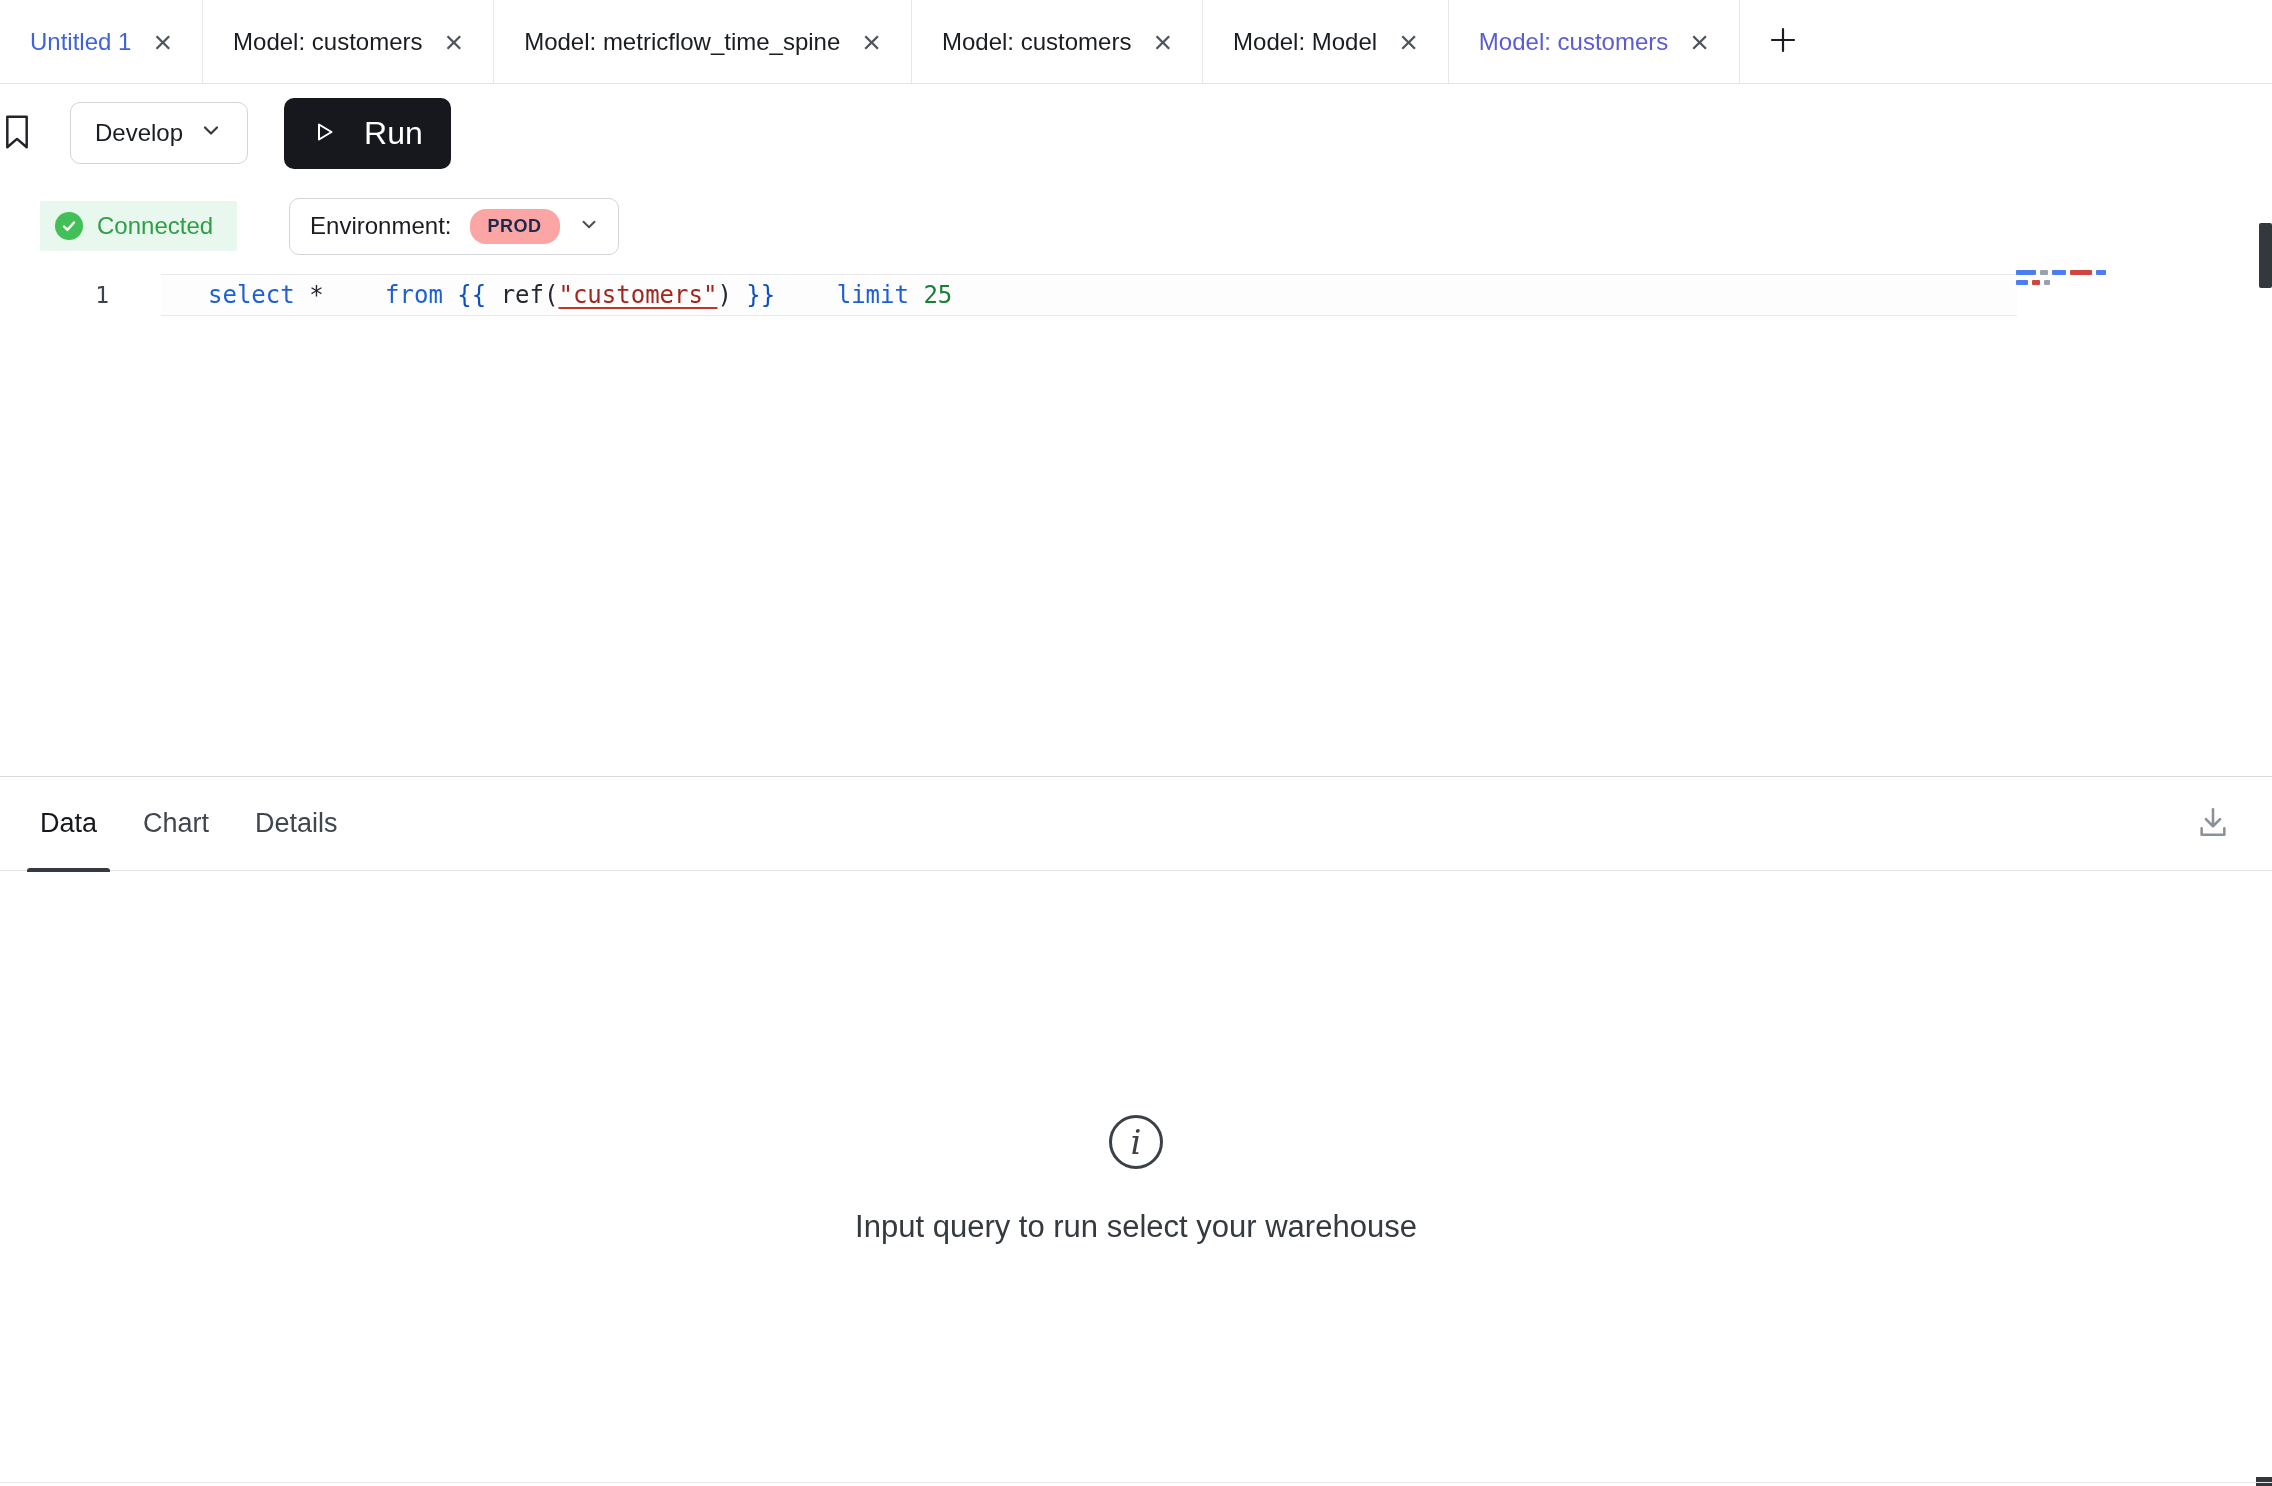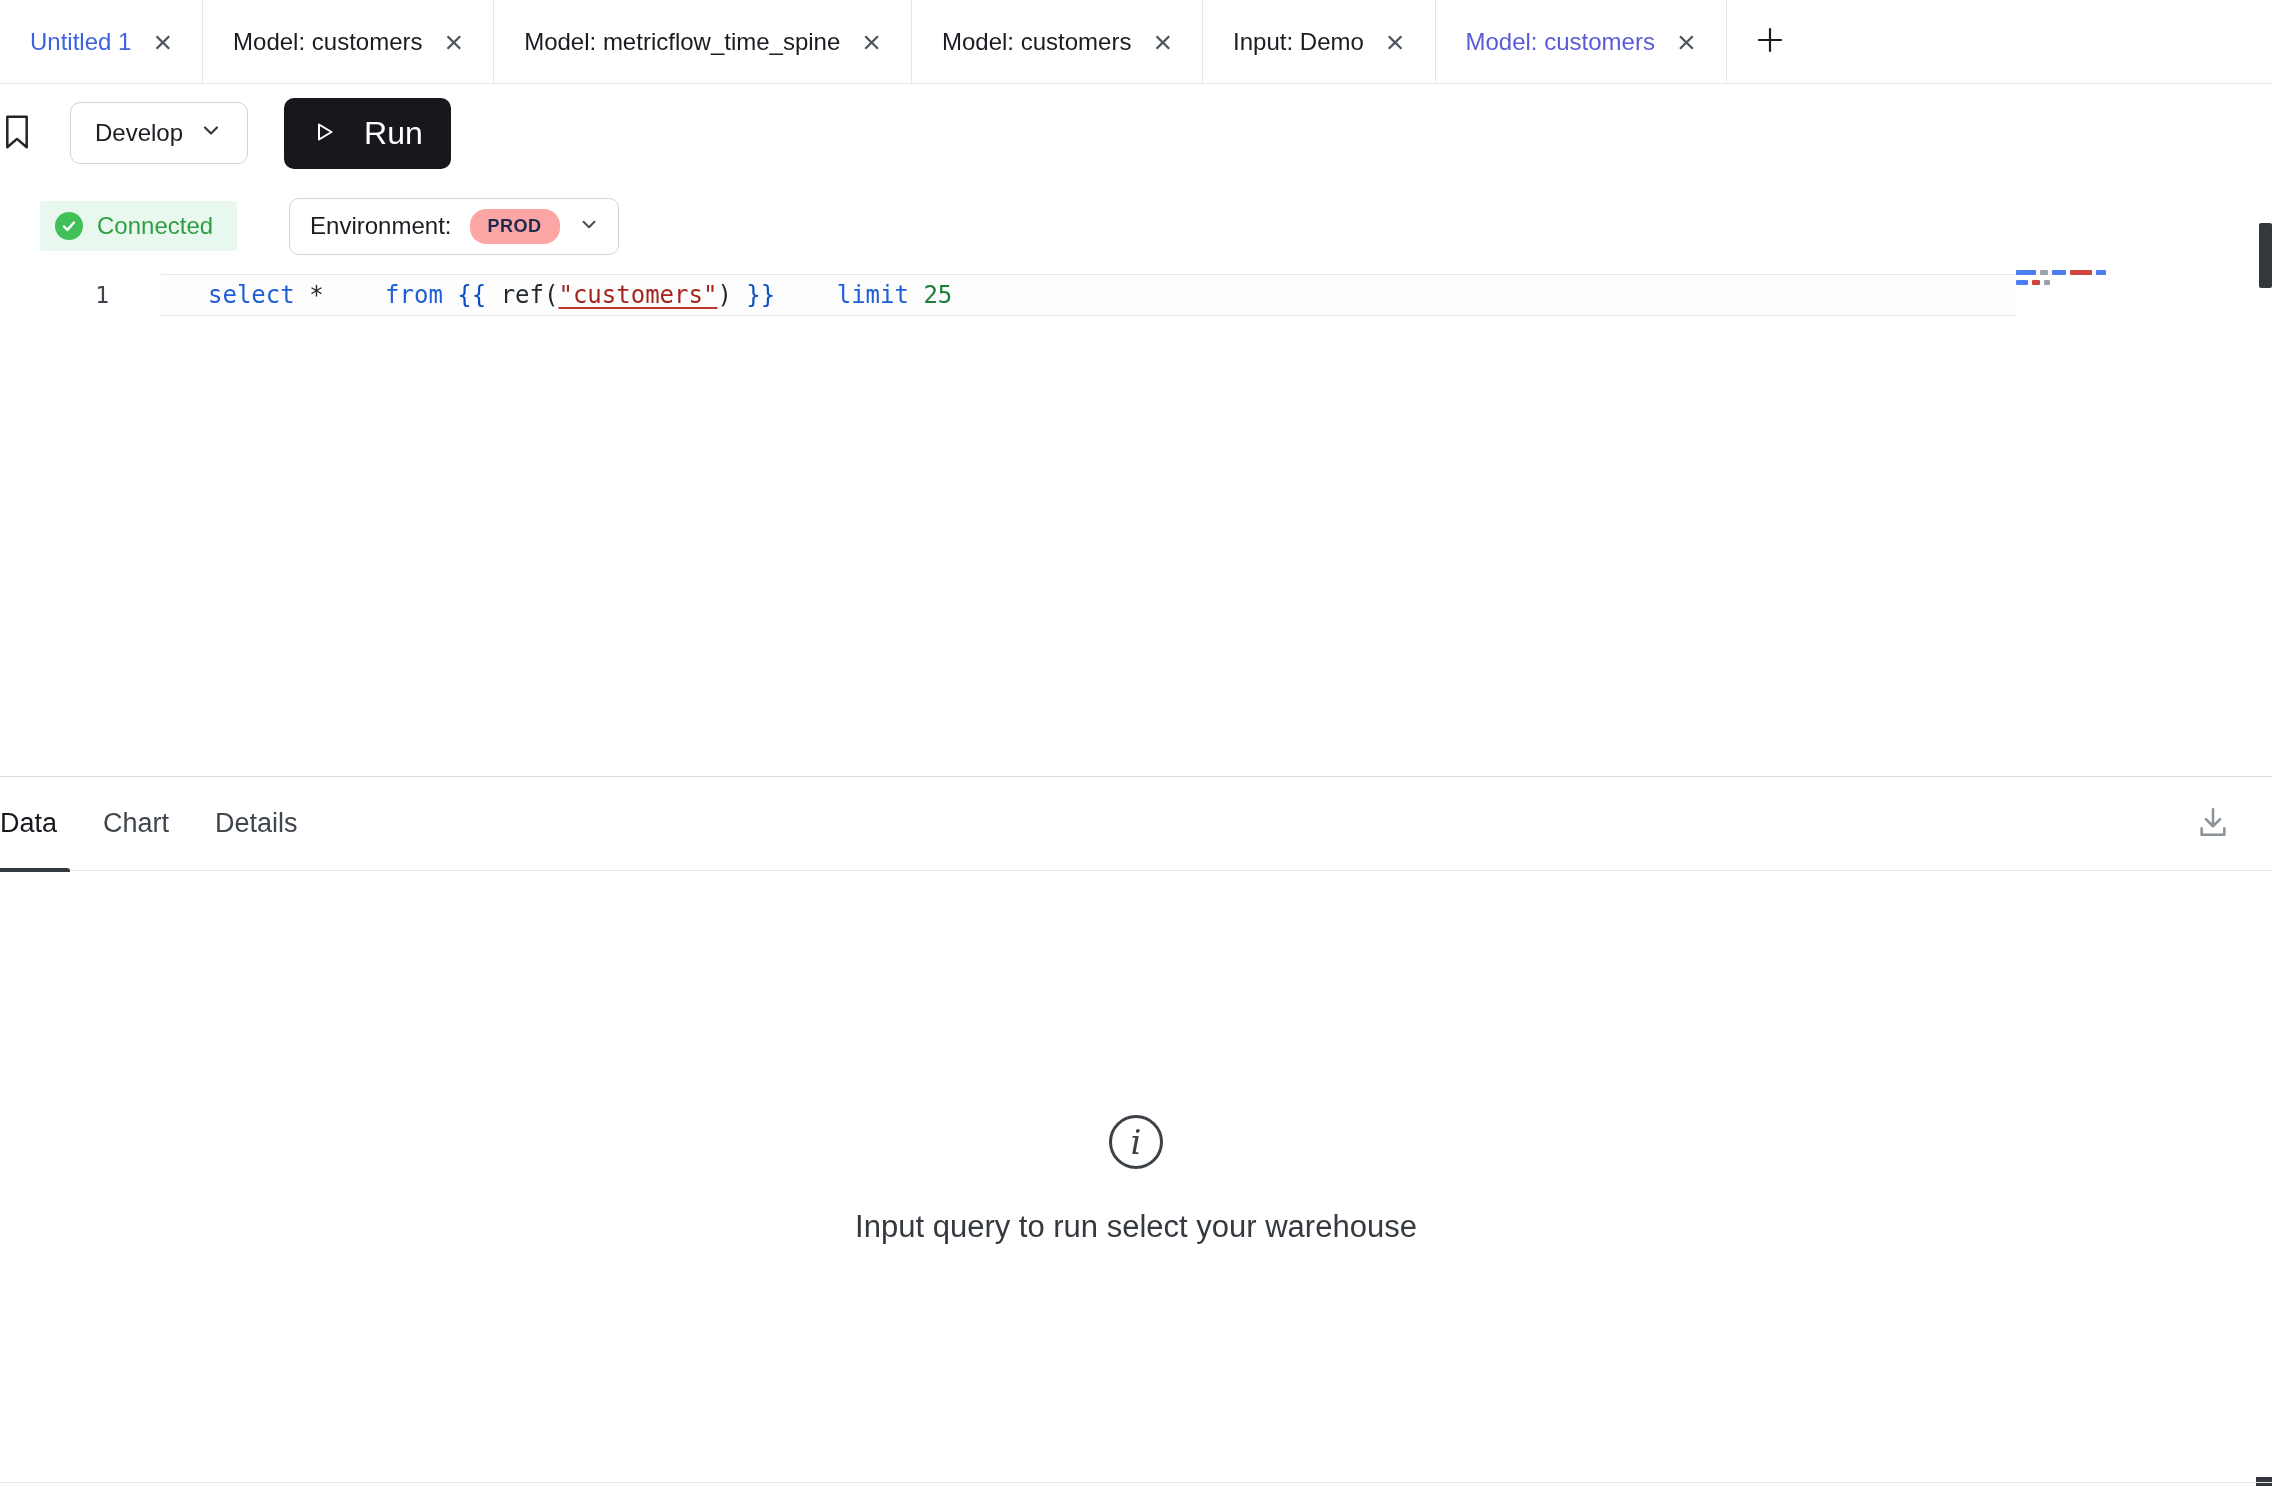--- a/index.html
+++ b/index.html
@@ -50,21 +50,21 @@
   .mm { height: 5px; border-radius: 1px; }
   .mm-b { background: #4d7df2; }
   .mm-r { background: #d0453e; }
   .mm-d { background: #9aa3ad; }
 
   .scroll-thumb-top { position: absolute; top: 223px; right: 0; width: 13px; height: 65px; background: #34373b; border-radius: 2px; cursor: pointer; }
   .scroll-thumb-bottom { position: absolute; bottom: 0; right: 0; width: 16px; height: 9px; background: #34373b; cursor: pointer; }
 
   
   .results { flex: 0 0 710px; border-top: 1px solid #d8dadd; display: flex; flex-direction: column; background: #fff; }
-  .results-tabs { flex: 0 0 94px; display: flex; align-items: center; border-bottom: 1px solid #e2e4e7; }
+  .results-tabs { flex: 0 0 94px; display: flex; align-items: center; padding-left: 40px; border-bottom: 1px solid #e2e4e7; }
   .rtab { height: 100%; display: flex; align-items: center; margin-right: 46px; font-size: 27px; color: #40464d; position: relative; cursor: pointer; }
   .rtab-active { color: #16181d; }
   .rtab-active::after { content: ""; position: absolute; left: -13px; right: -13px; bottom: -2px; height: 4px; background: #343a40; border-radius: 3px 3px 0 0; }
   .download-btn { margin-left: auto; margin-right: 42px; }
 
   .results-empty { flex: 1 1 auto; display: flex; flex-direction: column; align-items: center; justify-content: center; gap: 34px; }
   .empty-message { font-size: 31px; color: #343a40; }
 
   .bottom-line { position: absolute; left: 0; right: 0; bottom: 3px; height: 1px; background: #e7e9eb; }
 </style>
@@ -84,21 +84,21 @@
     </div>
     <div class="tab">
       <span class="tab-label">Model: metricflow_time_spine</span>
       <span class="tab-close">×</span>
     </div>
     <div class="tab">
       <span class="tab-label">Model: customers</span>
       <span class="tab-close">×</span>
     </div>
     <div class="tab">
-      <span class="tab-label">Input: Demo</span>
+      <span class="tab-label">Model: Model</span>
       <span class="tab-close">×</span>
     </div>
     <div class="tab tab-active">
       <span class="tab-label">Model: customers</span>
       <span class="tab-close">×</span>
     </div>
     <div class="tab-new">
       <span>
         <svg width="32" height="32" viewBox="0 0 32 32">
             <path d="M16 5v22M5 16h22" stroke="#1a1d21" stroke-width="2.2" stroke-linecap="round"></path>

